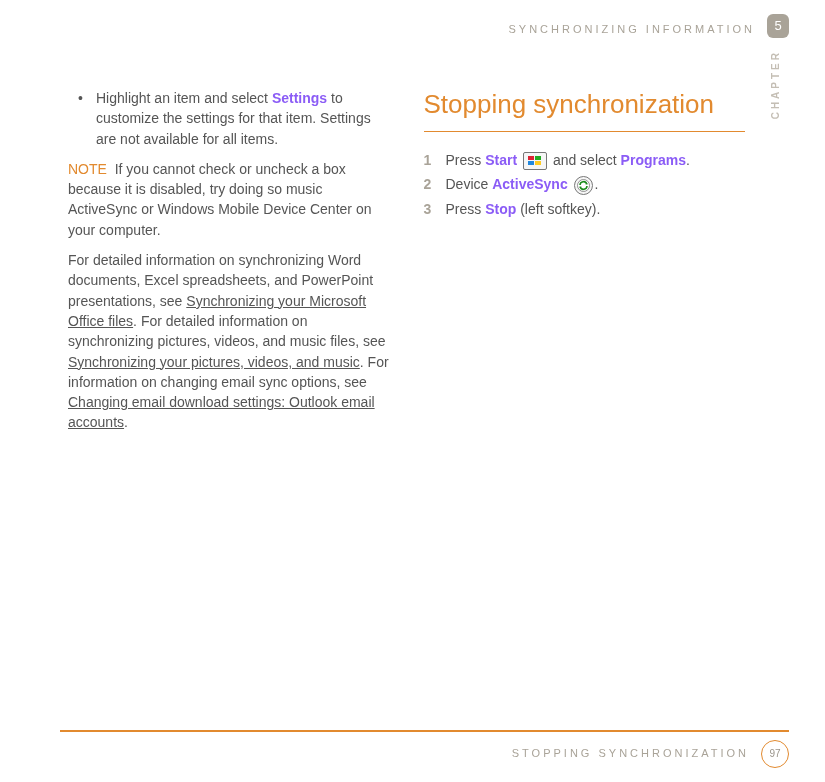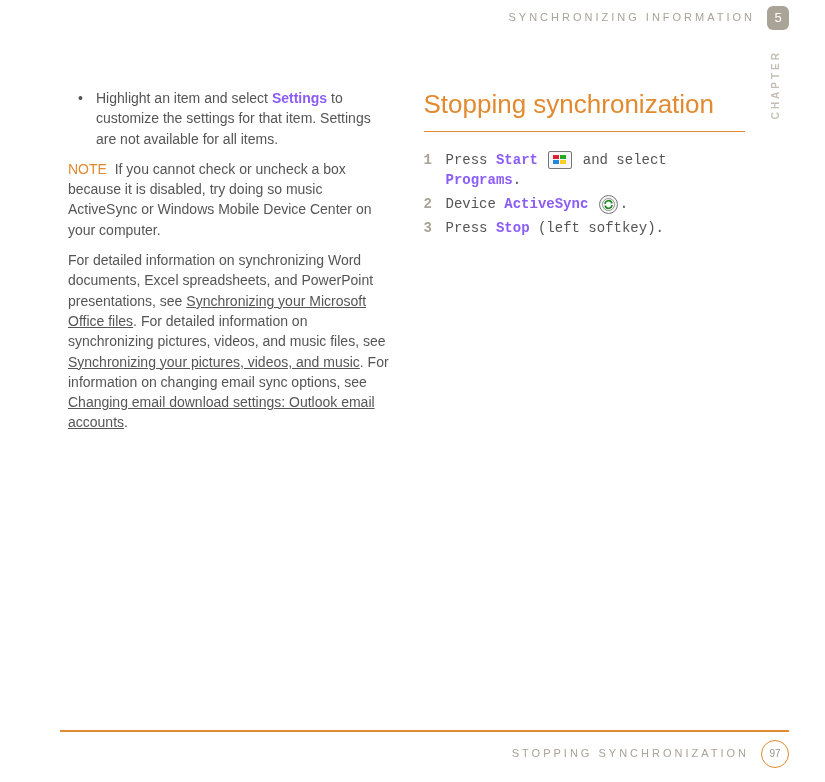--- a/index.html
+++ b/index.html
@@ -16,24 +16,24 @@
   }
   .page {
     position: relative;
     width: 825px;
     height: 782px;
     box-sizing: border-box;
   }
   
   .header {
     position: absolute;
-    top: 6px;
+    top: 14px;
     right: 36px;
     display: flex;
-    align-items: center;
+    align-items: flex-end;
   }
   .header-title {
     letter-spacing: 3px;
     font-size: 11px;
     color: #a9a398;
     margin-right: 12px;
   }
   .chapter-badge {
     background: #a9a398;
     color: #fff;
@@ -96,21 +96,20 @@
   .h1-rule {
     border: none;
     border-top: 1px solid #e28a2f;
     margin: 0 0 18px 0;
   }
   ol.steps {
     list-style: none;
     padding: 0;
     margin: 0;
     counter-reset: step;
-    font-family: Liberation Mono, monospace;
   }
   ol.steps li {
     counter-increment: step;
     position: relative;
     padding-left: 22px;
     margin-bottom: 4px;
   }
   ol.steps li::before {
     content: counter(step);
     position: absolute;

